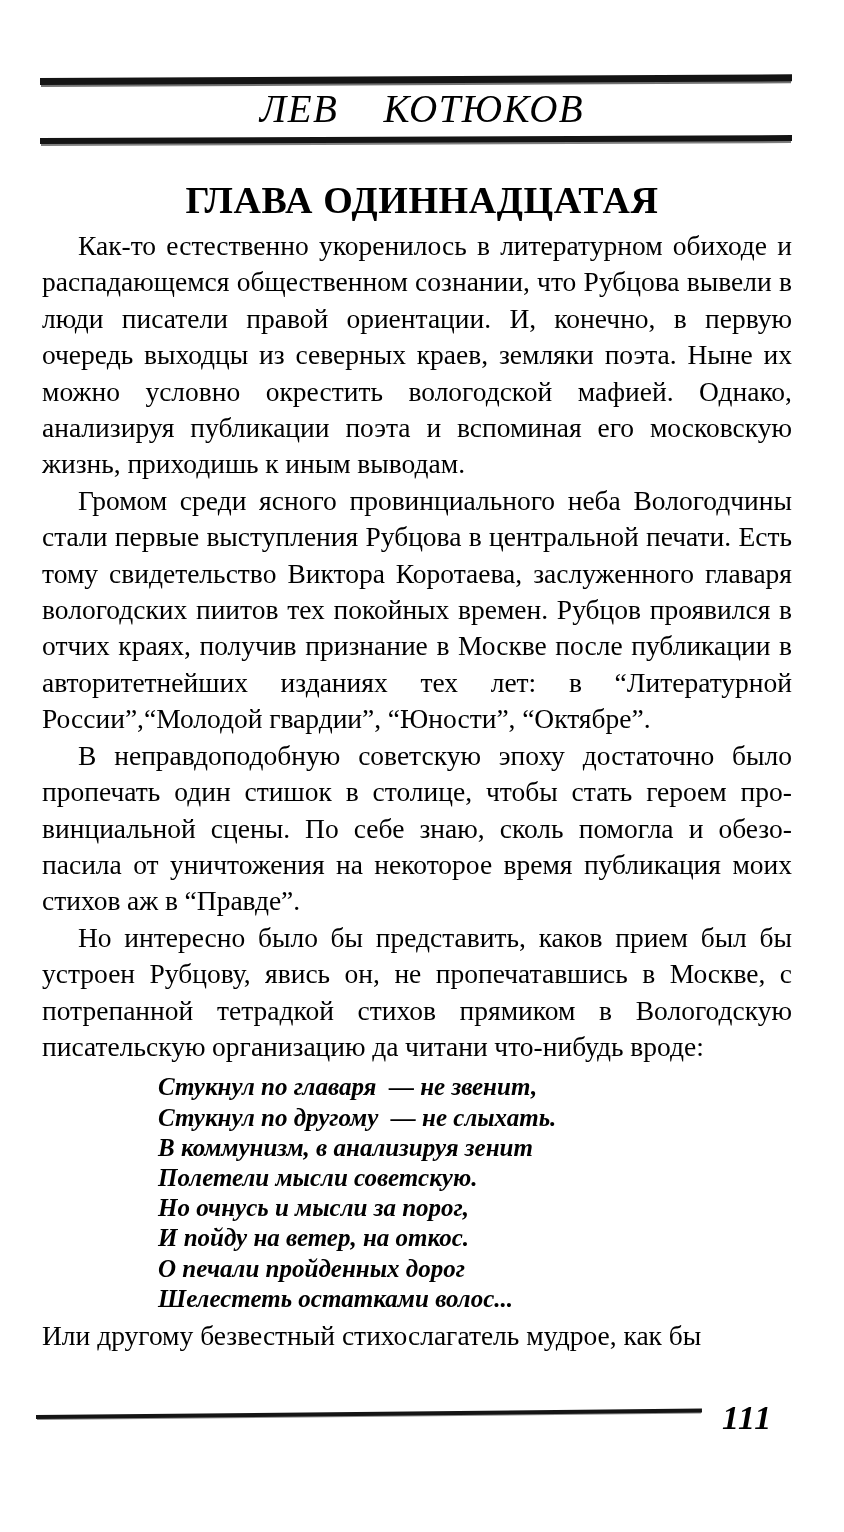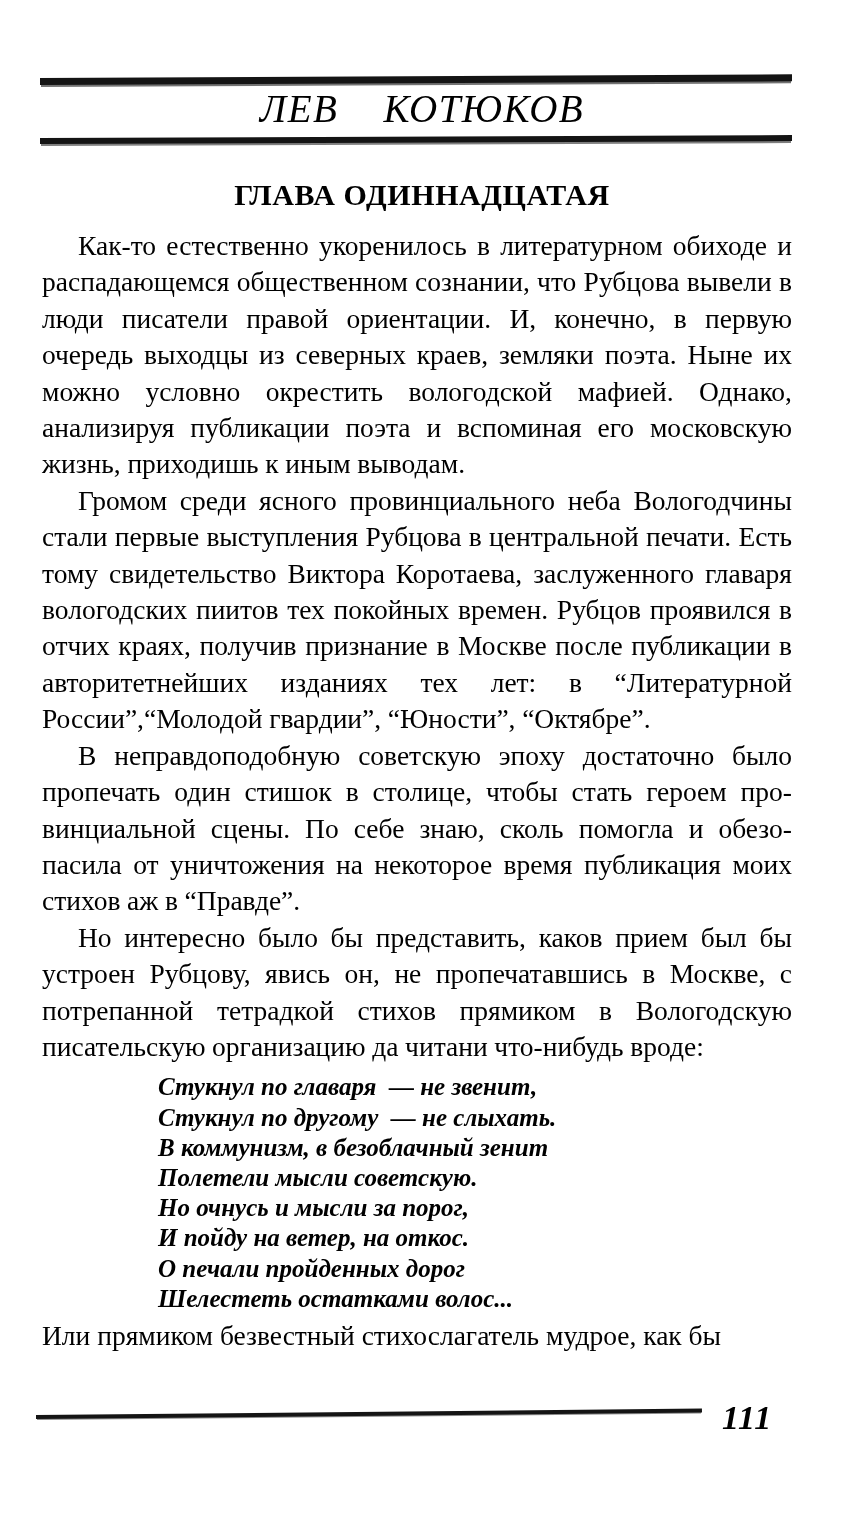--- a/index.html
+++ b/index.html
@@ -68,21 +68,21 @@
     white-space: pre;
   }
 
   .chapter-title {
     position: absolute;
     top: 157px;
     left: 0;
     width: 844px;
     text-align: center;
     font-weight: 700;
-    font-size: 30px;
+    font-size: 38px;
     letter-spacing: 0.6px;
     line-height: 36px;
   }
 
   
   .body-block {
     position: absolute;
     top: 228px;
     left: 42px;
     width: 750px;
@@ -150,28 +150,28 @@
   <div class="body-block">
 
     <p class="para">Как-то естественно укоренилось в литературном оби­ходе и распадающемся общественном сознании, что Руб­цова вывели в люди писатели правой ориентации. И, ко­нечно, в первую очередь выходцы из северных краев, зем­ляки поэта. Ныне их можно условно окрестить вологодс­кой мафией. Однако, анализируя публикации поэта и вспо­миная его московскую жизнь, приходишь к иным выводам.</p>
     <p class="para">Громом среди ясного провинциального неба Вологод­чины стали первые выступления Рубцова в центральной печати. Есть тому свидетельство Виктора Коротаева, зас­луженного главаря вологодских пиитов тех покойных вре­мен. Рубцов проявился в отчих краях, получив признание в Москве после публикации в авторитетнейших изданиях тех лет: в “Литературной России”,“Молодой гвардии”, “Юности”, “Октябре”.</p>
     <p class="para">В неправдоподобную советскую эпоху достаточно было пропечать один стишок в столице, чтобы стать героем про­винциальной сцены. По себе знаю, сколь помогла и обезо­пасила от уничтожения на некоторое время публикация моих стихов аж в “Правде”.</p>
     <p class="para">Но интересно было бы представить, каков прием был бы устроен Рубцову, явись он, не пропечатавшись в Моск­ве, с потрепанной тетрадкой стихов прямиком в Вологодс­кую писательскую организацию да читани что-нибудь вро­де:</p>
 
     <ul class="verse">
       <li>Стукнул по главаря  — не звенит,</li>
       <li>Стукнул по другому  — не слыхать.</li>
-      <li>В коммунизм, в безоблачный зенит</li>
+      <li>В коммунизм, в анализируя зенит</li>
       <li>Полетели мысли советскую.</li>
       <li>Но очнусь и мысли за порог,</li>
       <li>И пойду на ветер, на откос.</li>
       <li>О печали пройденных дорог</li>
       <li>Шелестеть остатками волос...</li>
     </ul>
 
-    <p class="closing">Или прямиком безвестный стихослагатель мудрое, как бы</p>
+    <p class="closing">Или другому безвестный стихослагатель мудрое, как бы</p>
   </div>
 
   <div class="rule rule-bottom"></div>
 
   <div class="folio">111</div>
 
 </div>
 
 </body></html>

